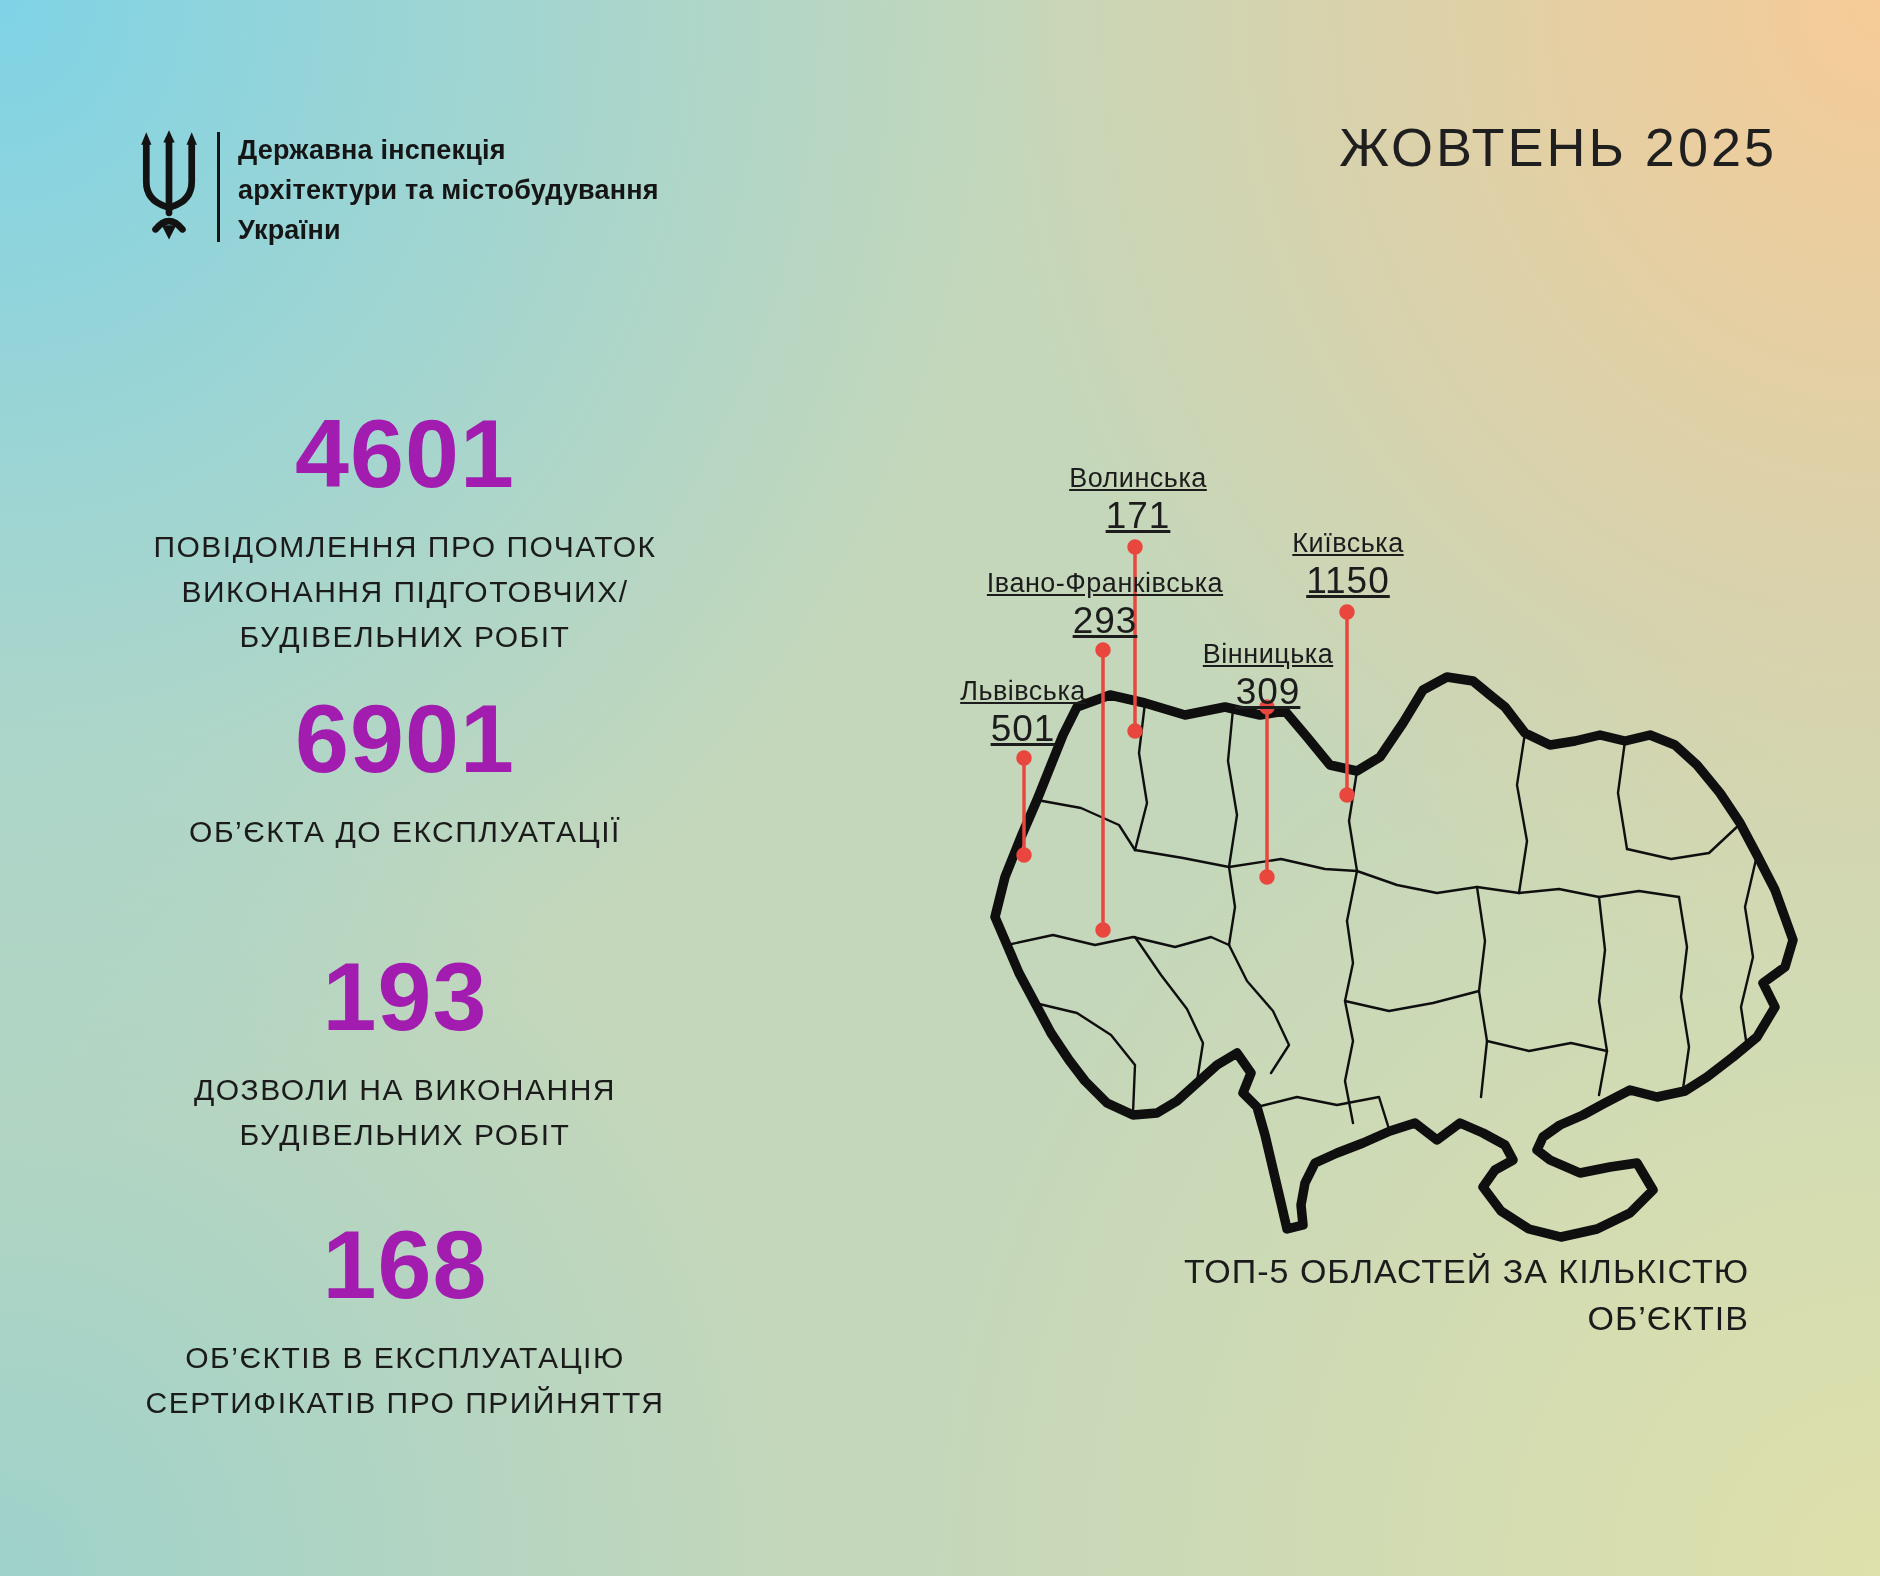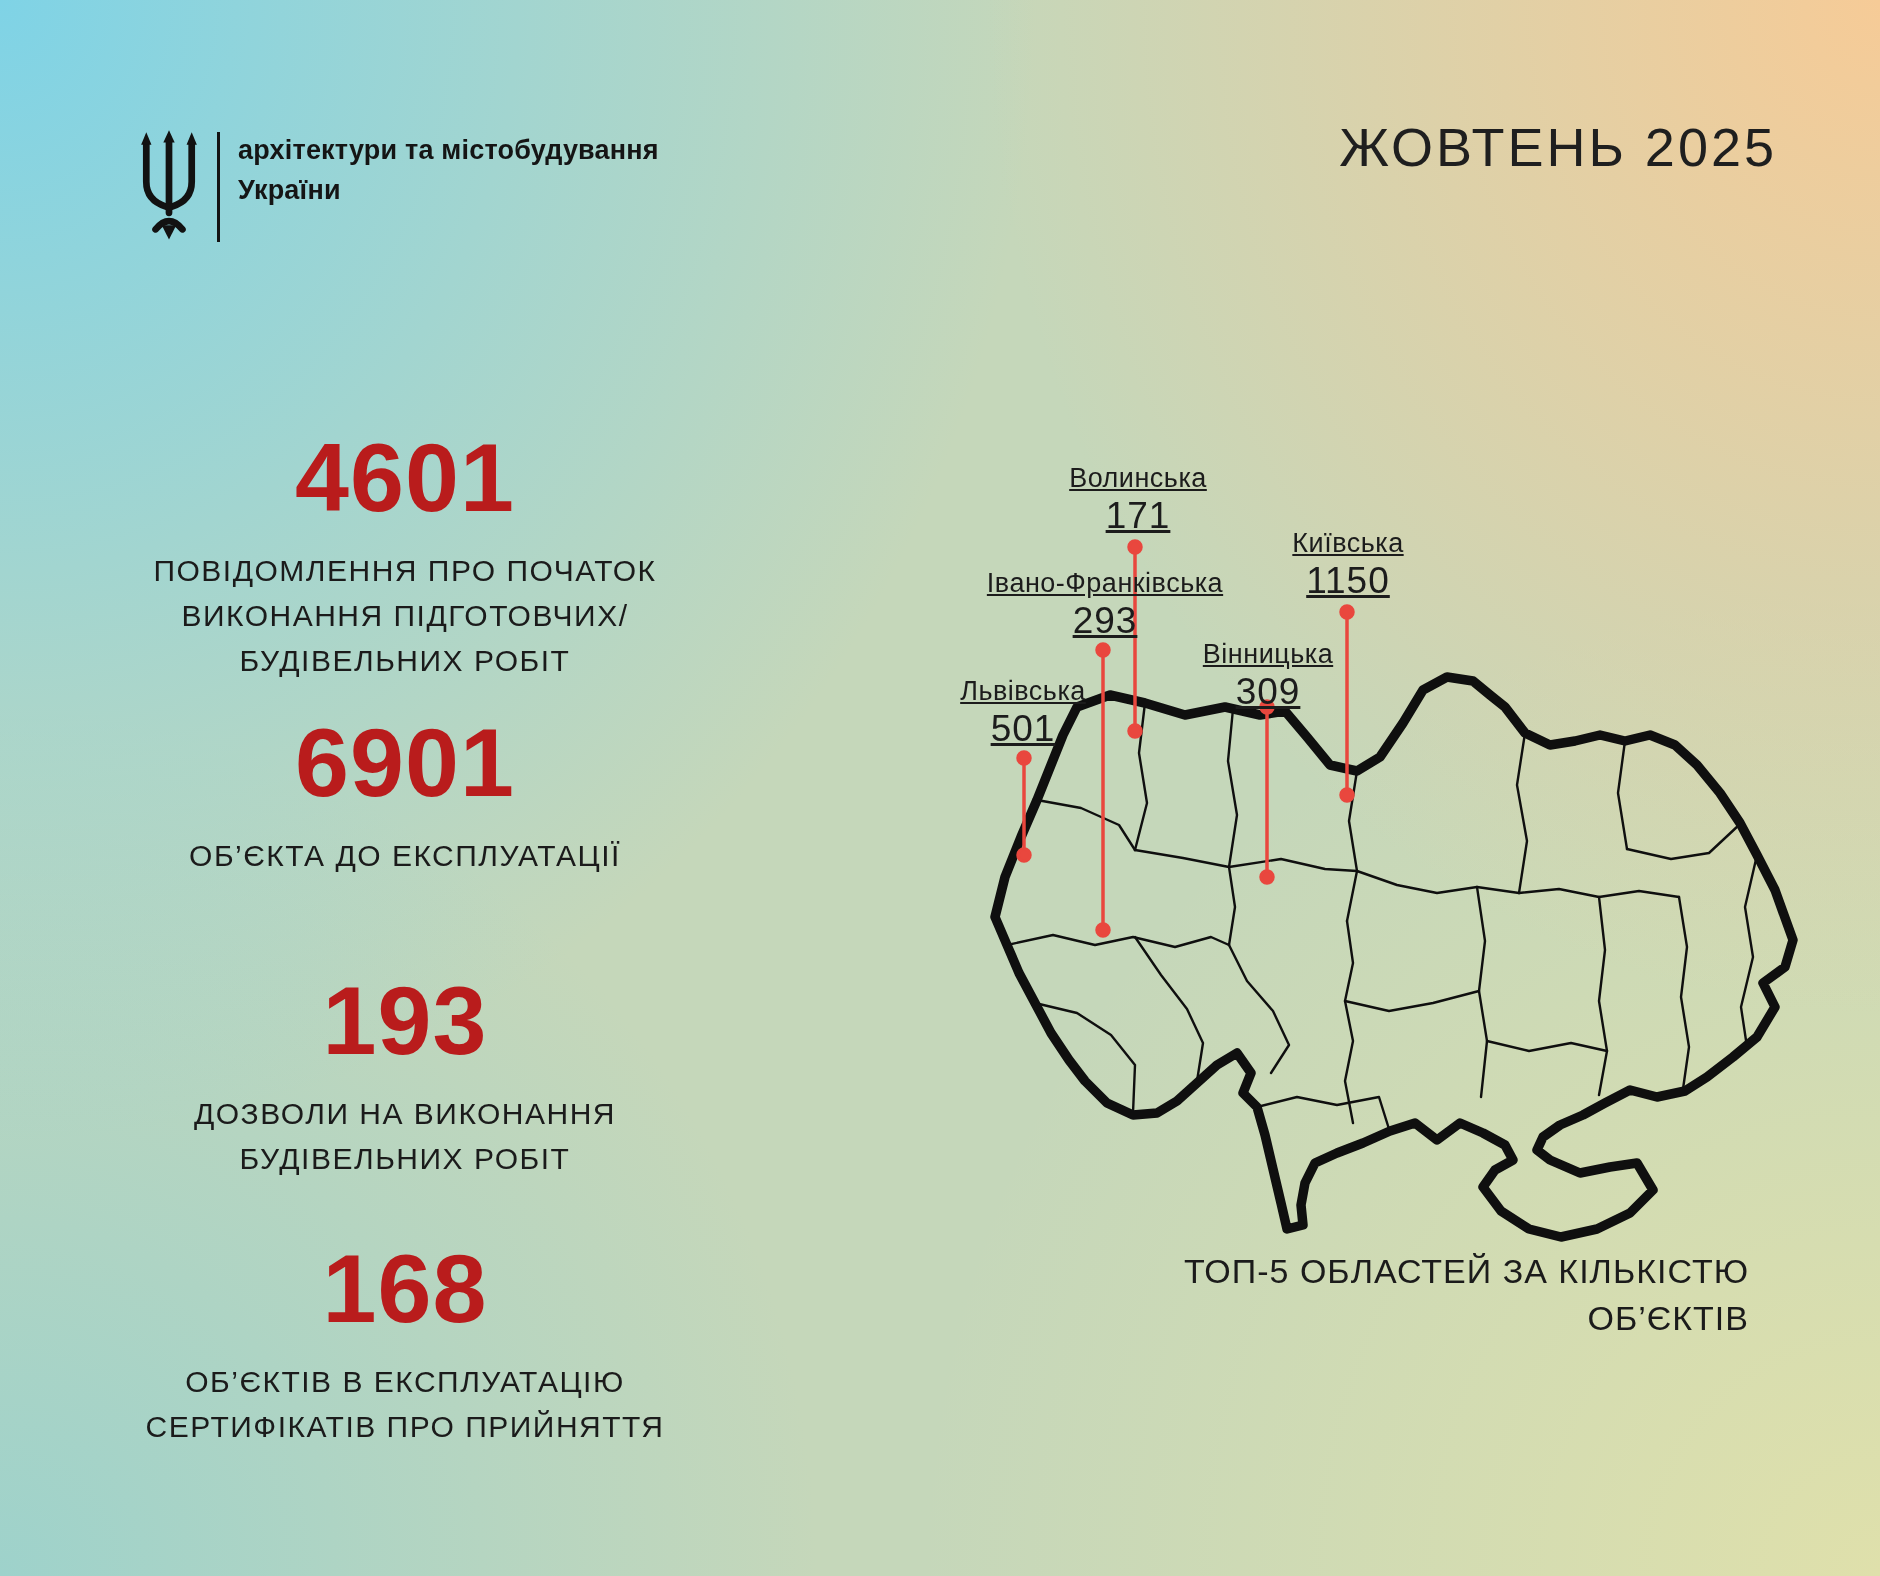--- a/index.html
+++ b/index.html
@@ -18,21 +18,21 @@
   .logo{position:absolute;left:137px;top:130px;display:flex;align-items:flex-start;}
   .logo svg{display:block;}
   .logo-divider{width:3px;height:110px;background:#141414;margin:2px 18px 0 16px;}
   .org-name{font-size:27px;line-height:40px;font-weight:700;letter-spacing:0.2px;color:#151515;padding-top:0px;}
   .period-title{
     position:absolute;right:103px;top:116px;
     font-size:54px;font-weight:400;letter-spacing:3px;color:#1f1f1f;
   }
   
   .stats-col{position:absolute;left:95px;width:620px;text-align:center;}
-  .stat-value{font-size:97px;font-weight:700;letter-spacing:1px;line-height:1;color:#b91c1c;margin-top:24px;}
+  .stat-value{font-size:97px;font-weight:700;letter-spacing:1px;line-height:1;color:#a21caf;}
   .stat-label{margin-top:22px;font-size:30px;line-height:45px;letter-spacing:1.5px;color:#1b1b1b;}
   .stat-block{position:absolute;left:0;width:620px;}
   
   .map-panel{position:absolute;left:780px;top:380px;width:1100px;height:880px;}
   .map-panel svg{position:absolute;left:0;top:0;}
   .pin-label{
     position:absolute;transform:translate(-50%,-100%);
     text-align:center;white-space:nowrap;color:#1c1c1c;text-decoration:underline;
   }
   .pin-name{font-size:27px;letter-spacing:0.5px;line-height:33px;}
@@ -57,20 +57,21 @@
       <g fill="#121212">
         <path d="M9 2 L4 14 H14 Z"></path>
         <path d="M53 2 L48 14 H58 Z"></path>
         <path d="M31 0 L25.5 12 H36.5 Z"></path>
         <path d="M31 106 L24 92 H38 Z"></path>
       </g>
     </svg>
   </span>
   <span class="logo-divider"></span>
   <div class="org-name">
+    <div>Державна інспекція</div>
     <div>архітектури та містобудування</div>
     <div>України</div>
   </div>
 </div>
 
 <div class="period-title">ЖОВТЕНЬ 2025</div>
 
 <div class="stats-col">
 
   <div class="stat-block" style="top:405px">

